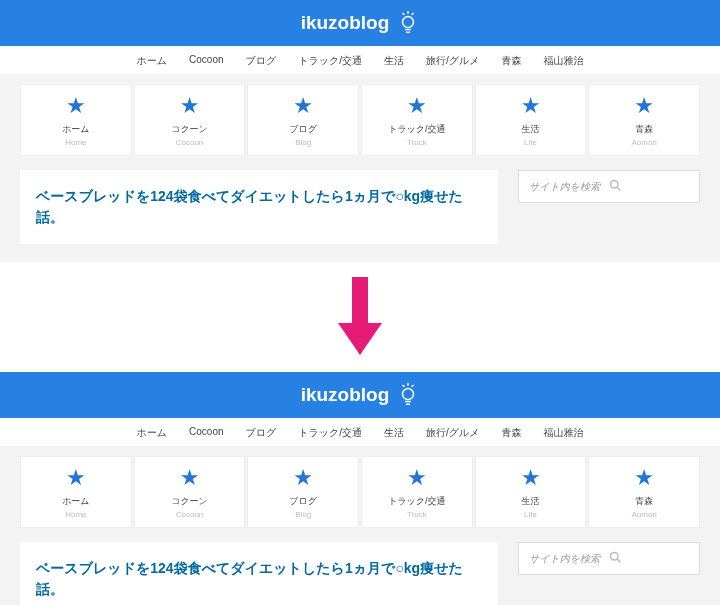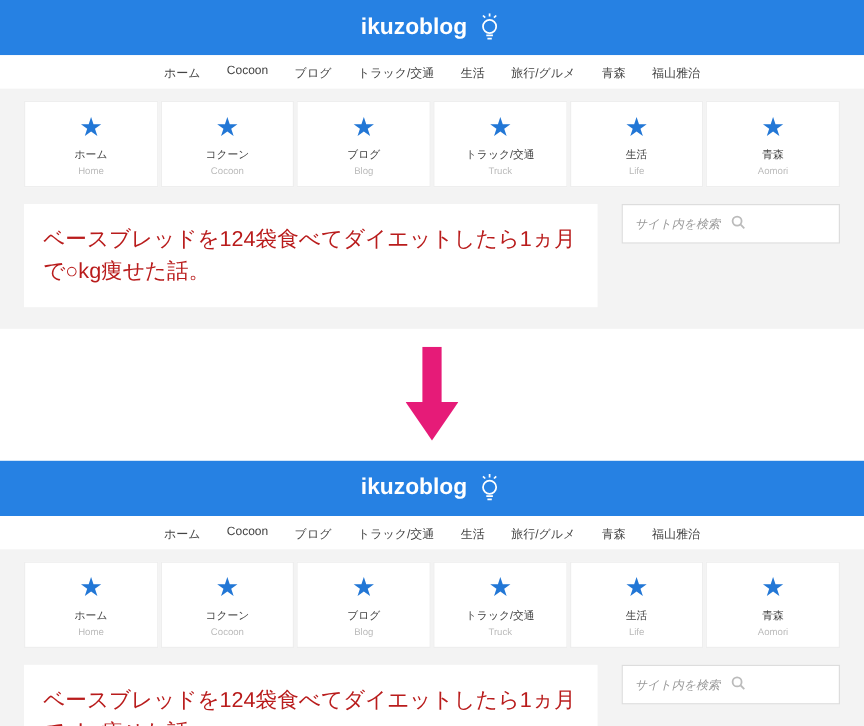--- a/index.html
+++ b/index.html
@@ -10,21 +10,21 @@
   .hero-title { color:#fff; font-size:19px; font-weight:700; }
   .bulb { color:#fff; display:inline-flex; }
   .nav { background:#fff; display:flex; justify-content:center; gap:22px; padding:8px 0 6px; font-size:10px; color:#444; }
   .nav span { cursor:pointer; }
   .cards { background:#f3f3f3; display:flex; gap:2px; padding:10px 20px 14px; }
   .card { flex:1; background:#fff; text-align:center; padding:10px 4px 8px; border:1px solid #eee; cursor:pointer; }
   .card .star{ color:#2277d6; font-size:22px; line-height:1; }
   .card .jp { font-size:9px; color:#444; margin-top:6px; }
   .card .en { font-size:8px; color:#bbb; margin-top:2px; }
   .row { display:flex; gap:20px; padding:0 20px; }
-  .article { flex:1; background:#fff; padding:16px 16px; font-size:18px; font-weight:400; color:#b91c1c; line-height:1.5; }
+  .article { flex:1; background:#fff; padding:16px 16px; font-size:14px; font-weight:700; color:#0369a1; line-height:1.5; }
   .sidebar { width:182px; }
   .search { background:#fff; border:1px solid #ddd; display:flex; align-items:center; padding:8px 10px; font-size:10px; color:#999;font-style:italic; }
   .search span { flex:1; }
   .mag { color:#bbb; font-size:12px; }
   .arrow-zone { height:110px; display:flex; align-items:center; justify-content:center; }
 </style>
 </head>
 <body>
 
 <div class="page">

